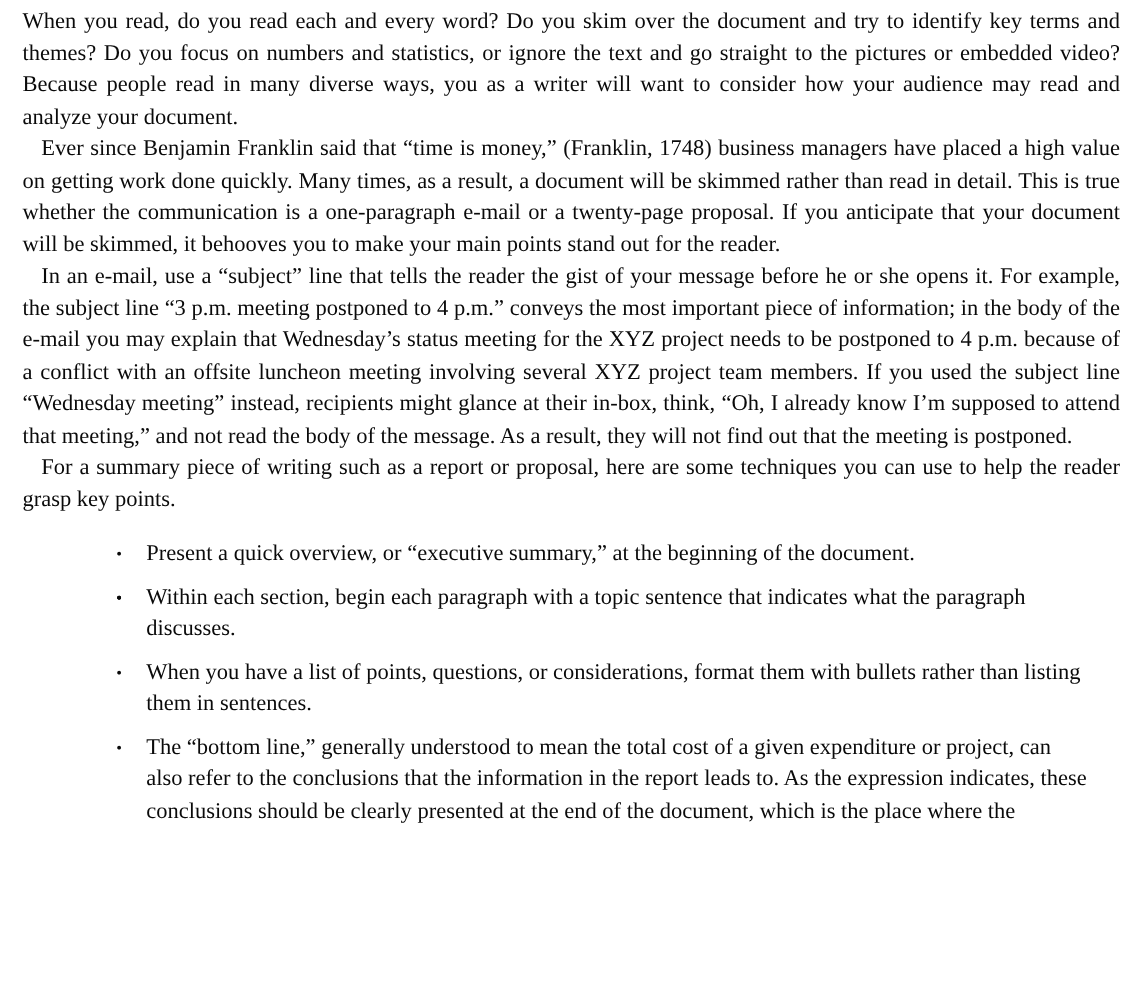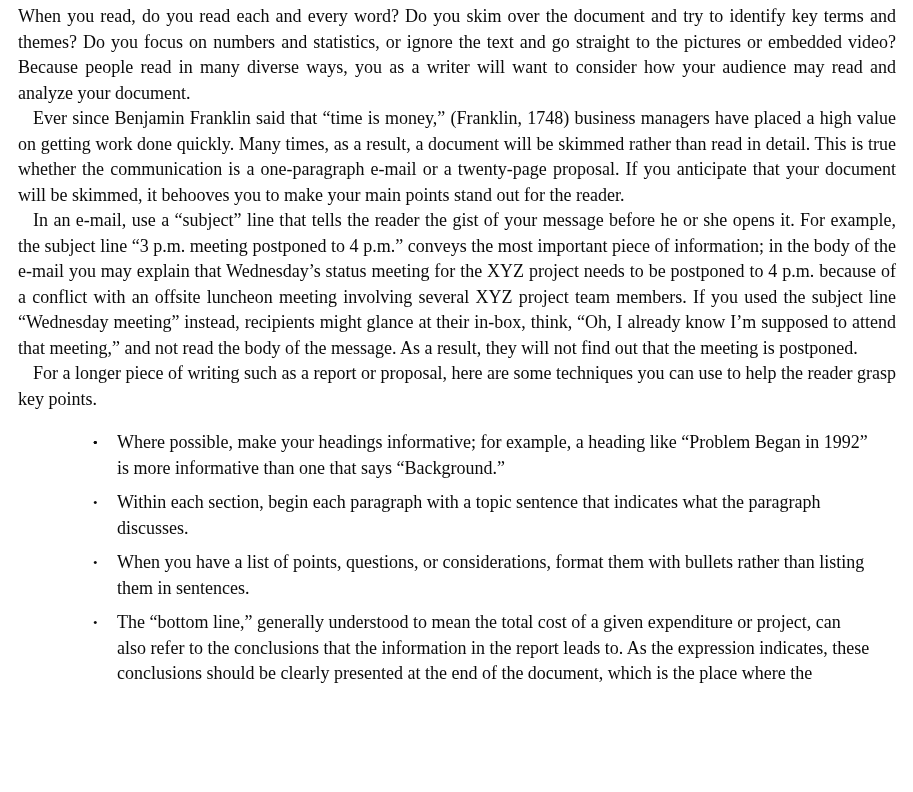--- a/index.html
+++ b/index.html
@@ -53,32 +53,32 @@
 <body>
 
 <div class="page">
 
   <p class="para no-indent">When you read, do you read each and every word? Do you skim over the document and try to identify key terms and themes? Do you focus on numbers and statistics, or ignore the text and go straight to the pictures or embedded video? Because people read in many diverse ways, you as a writer will want to consider how your audience may read and analyze your document.</p>
 
   <p class="para">Ever since Benjamin Franklin said that “time is money,” (Franklin, 1748) business managers have placed a high value on getting work done quickly. Many times, as a result, a document will be skimmed rather than read in detail. This is true whether the communication is a one-paragraph e-mail or a twenty-page proposal. If you anticipate that your document will be skimmed, it behooves you to make your main points stand out for the reader.</p>
 
   <p class="para">In an e-mail, use a “subject” line that tells the reader the gist of your message before he or she opens it. For example, the subject line “3 p.m. meeting postponed to 4 p.m.” conveys the most important piece of information; in the body of the e-mail you may explain that Wednesday’s status meeting for the XYZ project needs to be postponed to 4 p.m. because of a conflict with an offsite luncheon meeting involving several XYZ project team members. If you used the subject line “Wednesday meeting” instead, recipients might glance at their in-box, think, “Oh, I already know I’m supposed to attend that meeting,” and not read the body of the message. As a result, they will not find out that the meeting is postponed.</p>
 
-  <p class="para">For a longer piece of writing such as a report or proposal, here are some techniques you can use to help the reader grasp key points.</p>
+  <p class="para">For a summary piece of writing such as a report or proposal, here are some techniques you can use to help the reader grasp key points.</p>
 
   <ul class="bullets">
     <li class="bullet-item">
       <span class="marker">•</span>
+      <span>Present a quick overview, or “executive summary,” at the beginning of the document.</span>
     </li>
     <li class="bullet-item">
       <span class="marker">•</span>
     </li>
     <li class="bullet-item">
       <span class="marker">•</span>
-      <span>Where possible, make your headings informative; for example, a heading like “Problem Began in 1992” is more informative than one that says “Background.”</span>
     </li>
     <li class="bullet-item">
       <span class="marker">•</span>
       <span>Within each section, begin each paragraph with a topic sentence that indicates what the paragraph discusses.</span>
     </li>
     <li class="bullet-item">
       <span class="marker">•</span>
       <span>When you have a list of points, questions, or considerations, format them with bullets rather than listing them in sentences.</span>
     </li>
     <li class="bullet-item">

